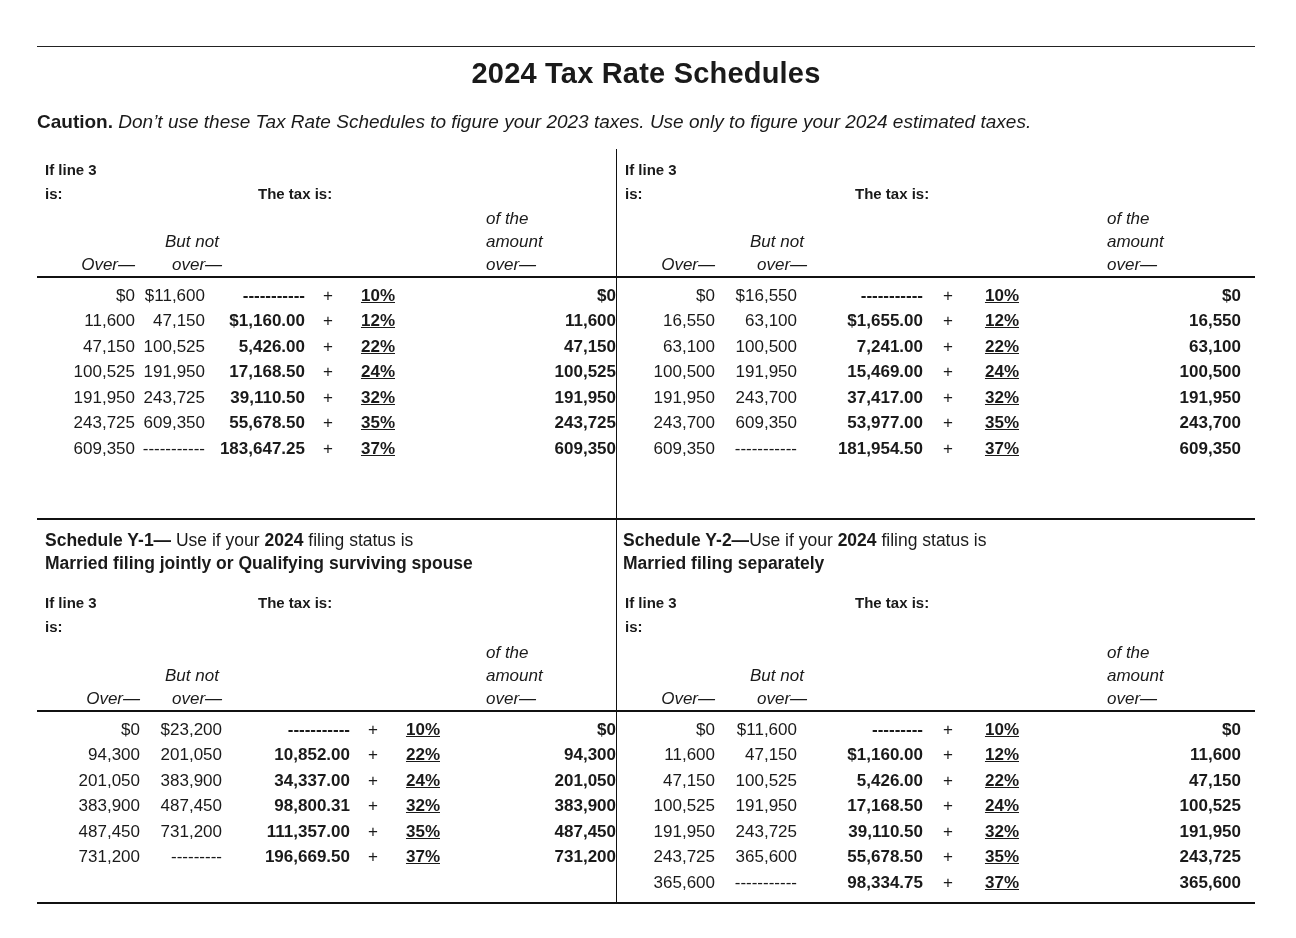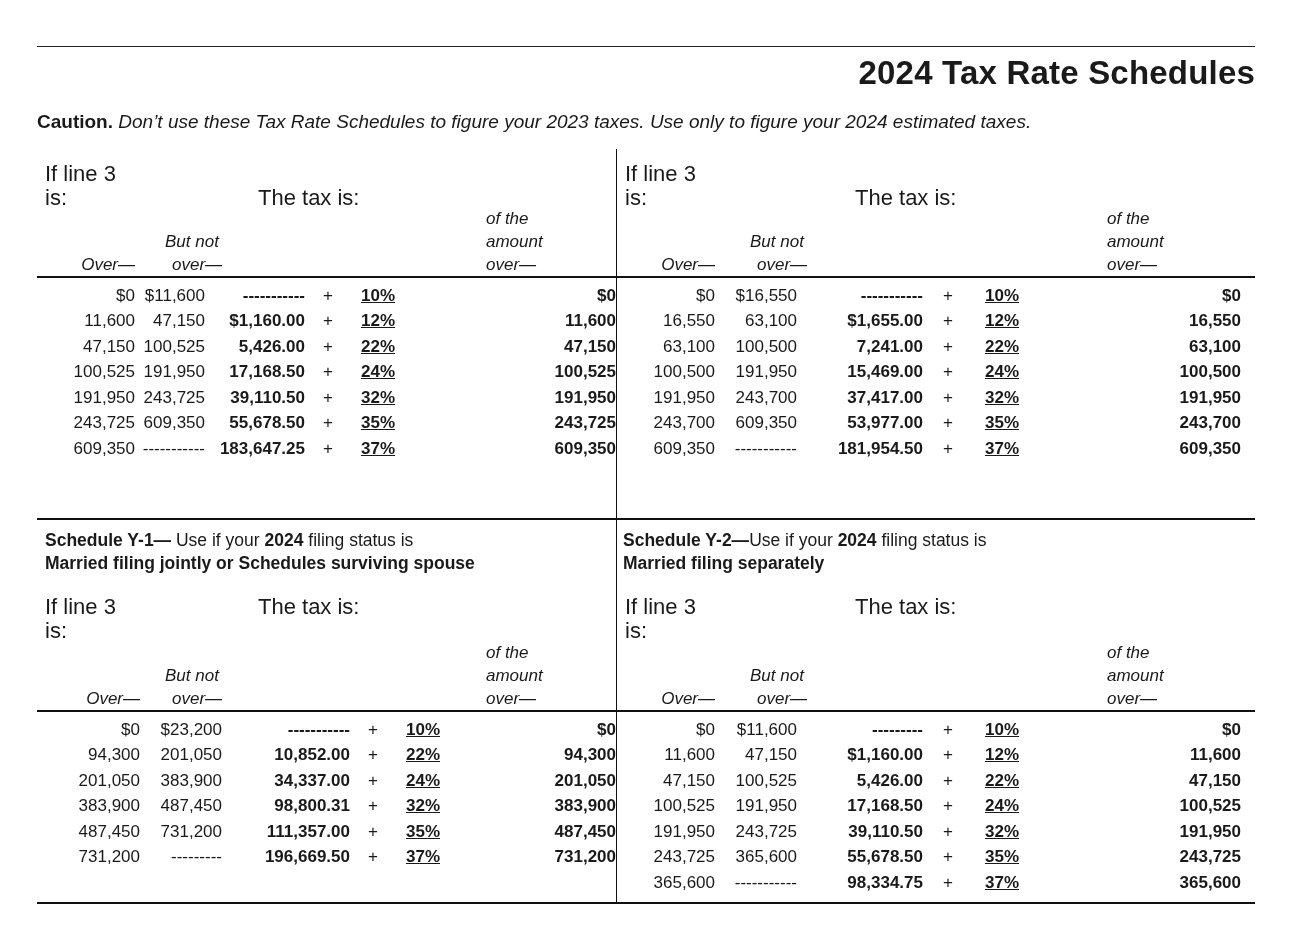--- a/index.html
+++ b/index.html
@@ -5,22 +5,22 @@
   html,body { margin:0; padding:0; background:#ffffff; }
   body {
     width:1296px; height:938px; overflow:hidden; position:relative;
     font-family:"Liberation Sans","DejaVu Sans",sans-serif;
     color:#1a1a1a;
     -webkit-font-smoothing:antialiased;
   }
   .content { margin:0 41px 0 37px; padding-top:46px; }
   .top-rule { border-top:1.5px solid #222; height:0; }
   h1.title {
-    margin:9px 0 0 0; text-align:right;
-    font-size:33px; line-height:34px; font-weight:bold; letter-spacing:0.2px;
+    margin:9px 0 0 0; text-align:center;
+    font-size:29px; line-height:34px; font-weight:bold; letter-spacing:0.2px;
   }
   .caution { margin:20px 0 0 0; font-size:19px; line-height:24px; }
   .caution .cap-label { font-weight:bold; font-style:normal; }
   .caution .cap-text  { font-style:italic; }
 
   .grid {
     margin-top:15px;
     display:grid;
     grid-template-columns:580px 638px;
     grid-template-rows:371px 382px;
@@ -31,21 +31,21 @@
   .top    { border-bottom:2px solid #111; }
 
   .caption { padding:9px 0 0 8px; font-size:17.5px; line-height:23px; white-space:nowrap; }
   .s-right .caption { padding-left:6px; }
   .cap-b { font-weight:bold; }
 
   .hdrs { position:relative; border-bottom:2px solid #111; }
   .top .hdrs { height:127px; }
   .bot .hdrs { height:135px; }
   .hl { position:absolute; white-space:nowrap; font-size:17px; }
-  .hb { font-weight:normal; font-size:22px; }
+  .hb { font-weight:bold; font-size:15px; }
   .hi { font-style:italic; }
 
   .h-if1 { left:8px; } .top .h-if1 { top:12px; } .bot .h-if1 { top:19px; }
   .h-if2 { left:8px; } .top .h-if2 { top:36px; } .bot .h-if2 { top:43px; }
   .s-left  .h-tax { left:221px; } .s-right .h-tax { left:238px; }
   .top .h-tax { top:36px; } .bot .h-tax { top:19px; }
 
   .s-left  .h-ofthe, .s-left  .h-amount, .s-left  .h-overamt { left:449px; }
   .s-right .h-ofthe, .s-right .h-amount, .s-right .h-overamt { left:490px; }
   .top .h-ofthe { top:60px; }  .bot .h-ofthe { top:68px; }
@@ -248,21 +248,21 @@
     <td class="c-tax">181,954.50</td>
     <td class="c-plus">+</td>
     <td class="c-rate">37%</td>
     <td class="c-amt">609,350</td>
   </tr>
           </tbody>
       </table>
     </section>
 
     <section class="sched s-left bot sy1">
-      <div class="caption"><span class="cap-b">Schedule Y-1— </span><span>Use if your </span><span class="cap-b">2024</span><span> filing status is</span><br><span class="cap-b">Married filing jointly or Schedules surviving spouse</span></div>
+      <div class="caption"><span class="cap-b">Schedule Y-1— </span><span>Use if your </span><span class="cap-b">2024</span><span> filing status is</span><br><span class="cap-b">Married filing jointly or Qualifying surviving spouse</span></div>
       <div class="hdrs">
         <span class="hl hb h-if1">If line 3</span>
         <span class="hl hb h-if2">is:</span>
         <span class="hl hb h-tax">The tax is:</span>
         <span class="hl hi h-ofthe">of the</span>
         <span class="hl hi h-amount">amount</span>
         <span class="hl hi h-overamt">over—</span>
         <span class="hl hi h-butnot">But not</span>
         <span class="hl hi h-over2">over—</span>
         <span class="hl hi h-over1">Over—</span>

